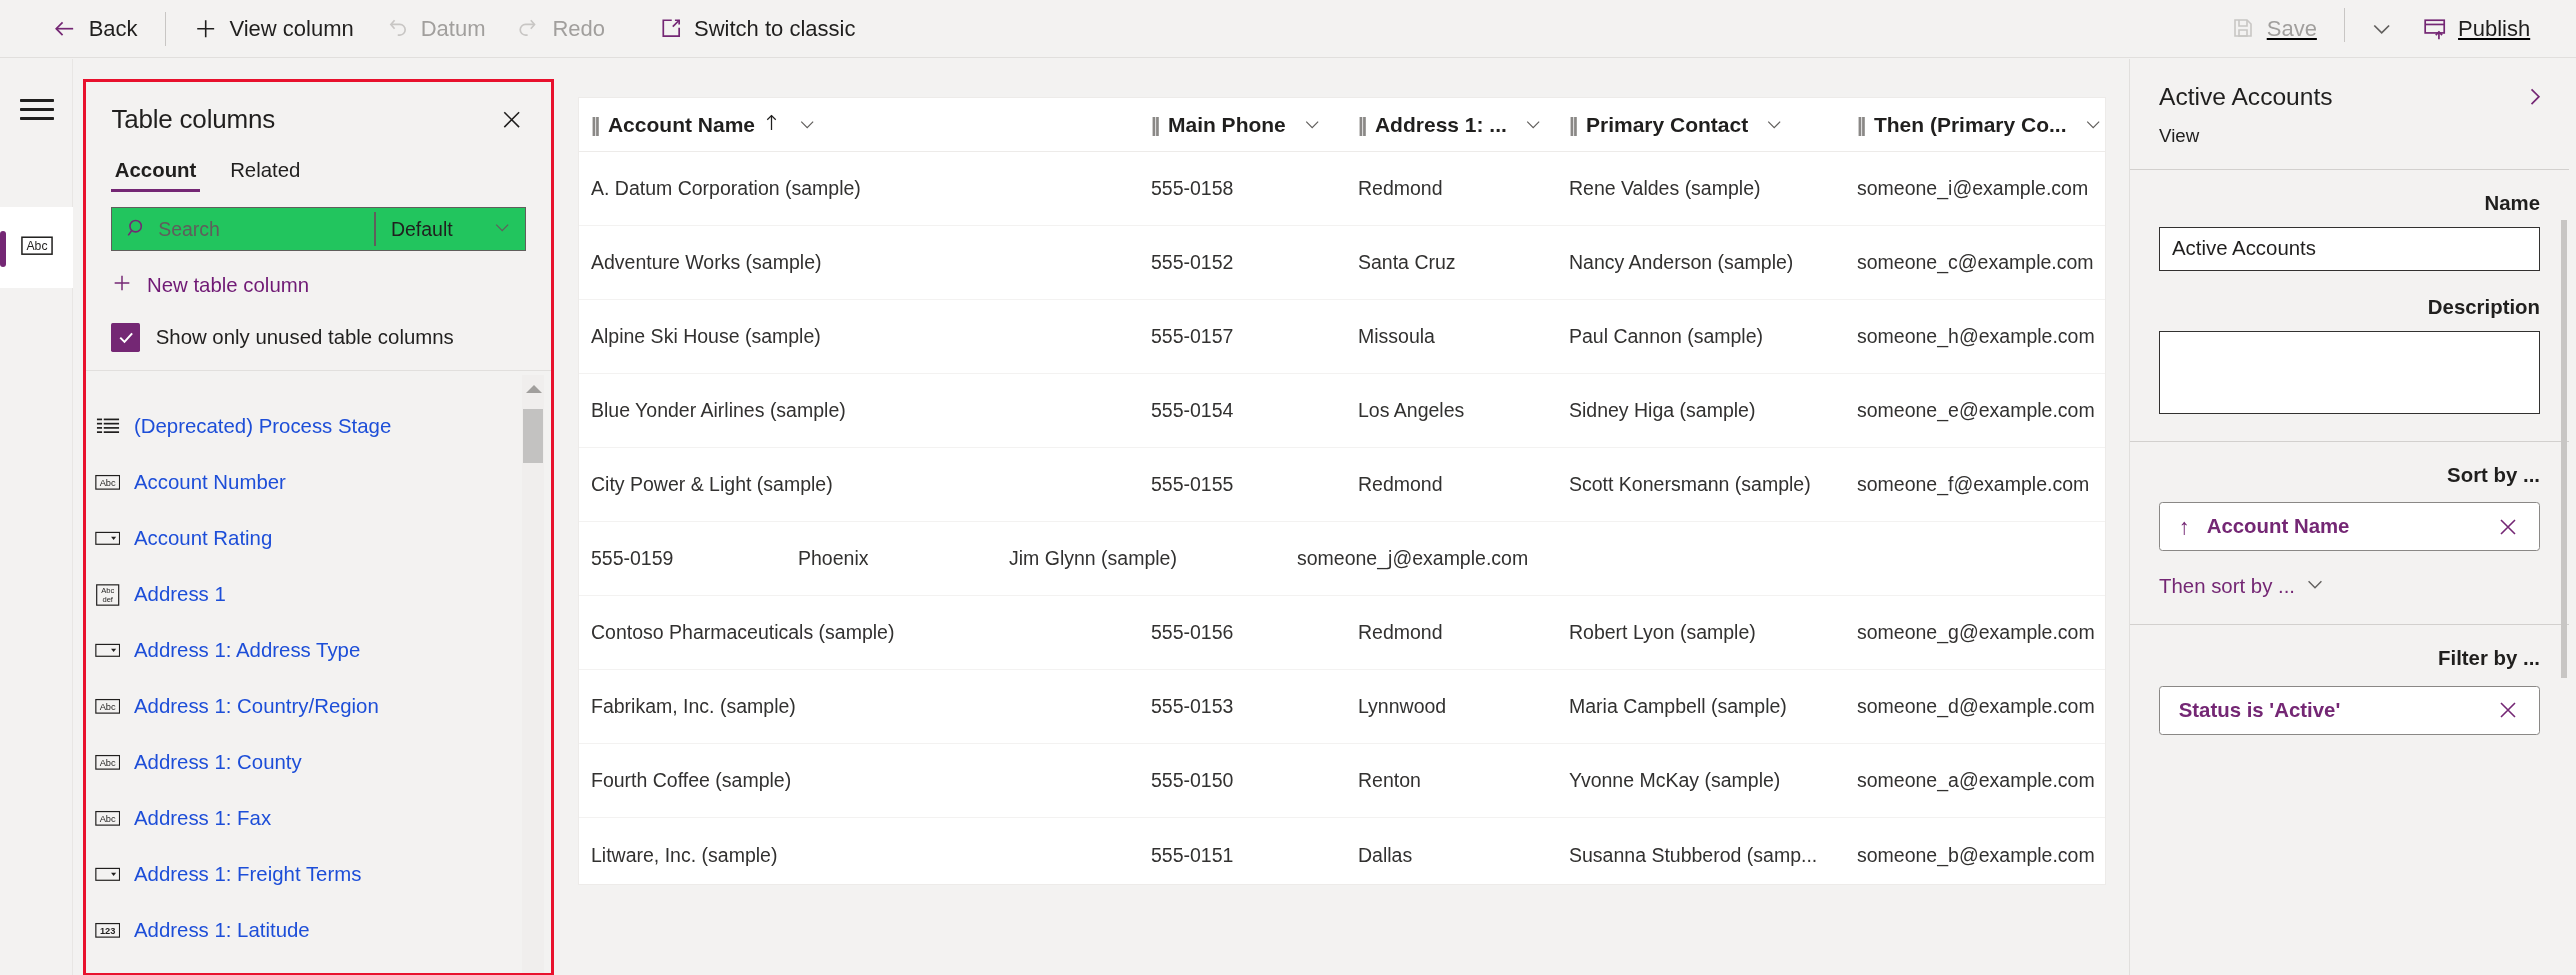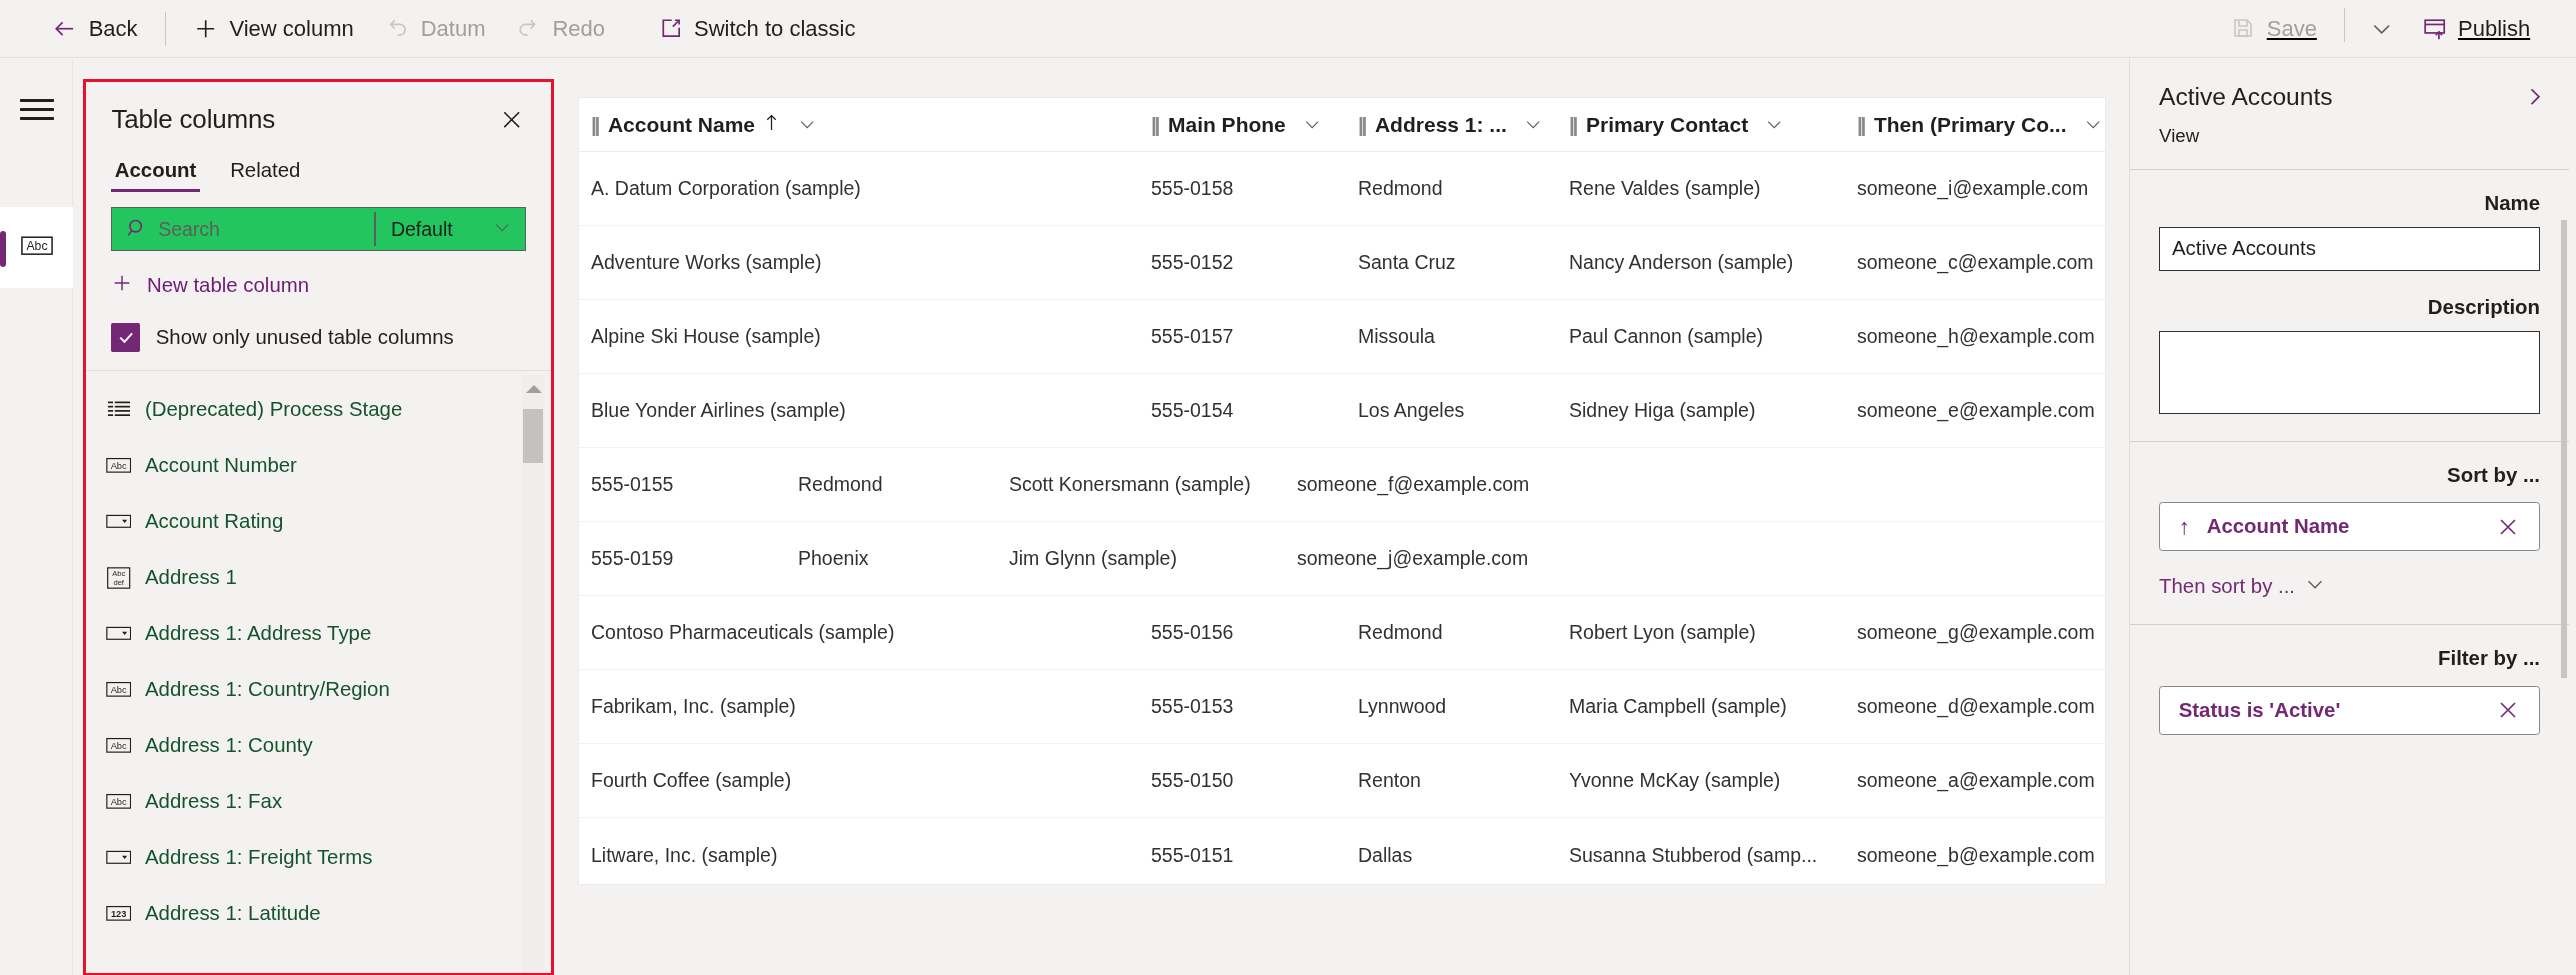--- a/index.html
+++ b/index.html
@@ -97,22 +97,22 @@
     width:29px; height:29px; background:#742774; border-radius:1.7px; flex:none;
     display:flex; align-items:center; justify-content:center;
   }
   .chklabel { font-size:20.4px; color:#201f1e; }
 
   .listwrap {
     flex:1; border-top:0.8px solid #e1dfdd; position:relative; overflow:hidden;
   }
   .collist { padding-top:10.2px; }
   .colitem {
-    display:flex; align-items:center; gap:13.6px; height:56px; padding:0 20px;
-    font-size:20.4px; color:#14532d; cursor:pointer;
+    display:flex; align-items:flex-end; gap:13.6px; height:56px; padding:0 9px;
+    font-size:20.4px; color:#1d4ed8; cursor:pointer;
   }
   .type-ico { width:25.4px; height:22px; flex:none; display:flex; align-items:center; justify-content:center; }
   .type-ico svg { display:block; }
   .sb {
     position:absolute; right:6.8px; top:3.4px; width:22px; bottom:0; background:#f0eeed;
   }
   .sb-up {
     position:absolute; left:3.4px; top:10.2px; width:0; height:0;
     border-left:8.5px solid transparent; border-right:8.5px solid transparent;
     border-bottom:8.5px solid #a19f9d;
@@ -551,20 +551,21 @@
         <div class="gc c4">someone_h@example.com</div>
       </div>
       <div class="grow">
         <div class="gc c0">Blue Yonder Airlines (sample)</div>
         <div class="gc c1">555-0154</div>
         <div class="gc c2">Los Angeles</div>
         <div class="gc c3">Sidney Higa (sample)</div>
         <div class="gc c4">someone_e@example.com</div>
       </div>
       <div class="grow">
+        <div class="gc c0">City Power &amp; Light (sample)</div>
         <div class="gc c1">555-0155</div>
         <div class="gc c2">Redmond</div>
         <div class="gc c3">Scott Konersmann (sample)</div>
         <div class="gc c4">someone_f@example.com</div>
       </div>
       <div class="grow">
         <div class="gc c1">555-0159</div>
         <div class="gc c2">Phoenix</div>
         <div class="gc c3">Jim Glynn (sample)</div>
         <div class="gc c4">someone_j@example.com</div>

